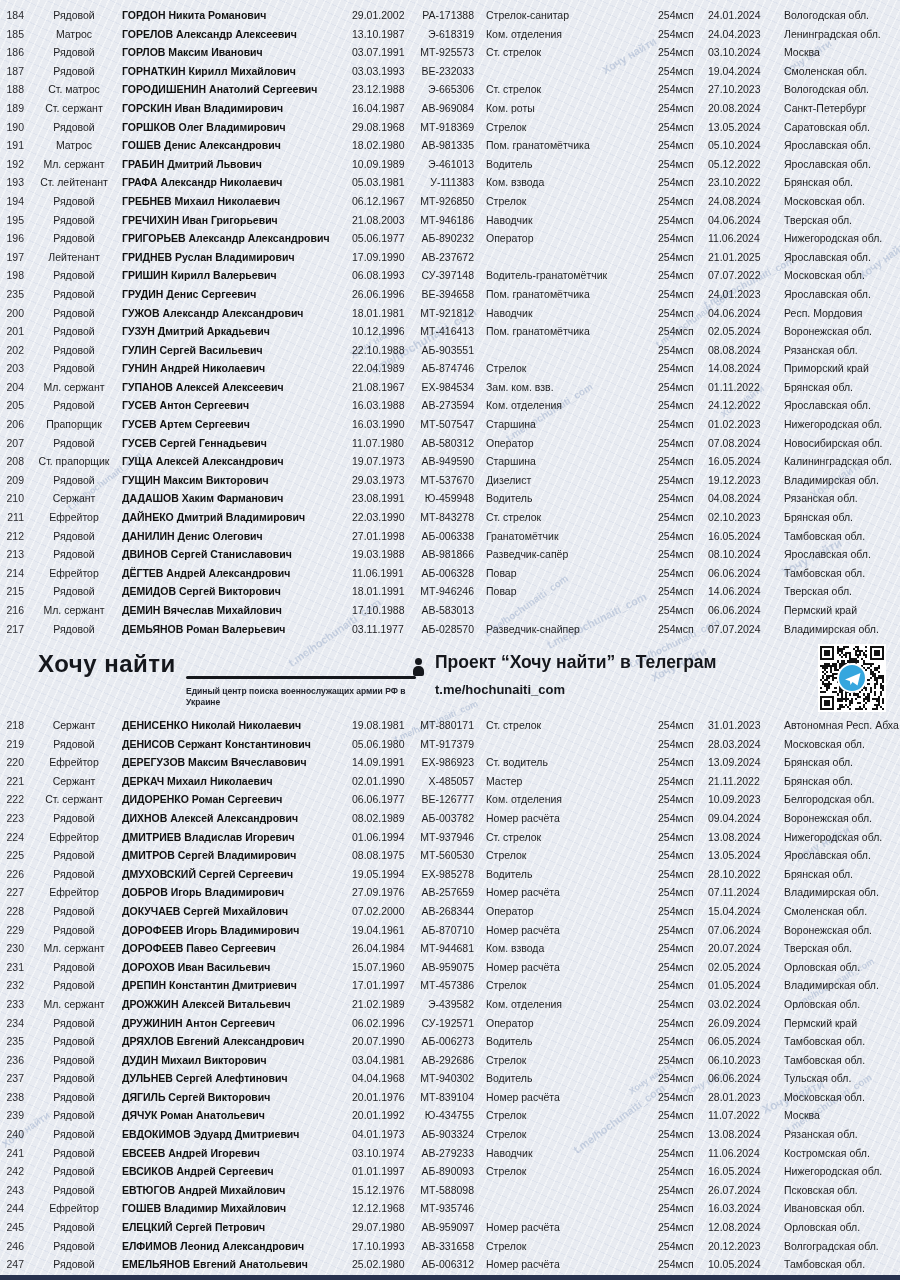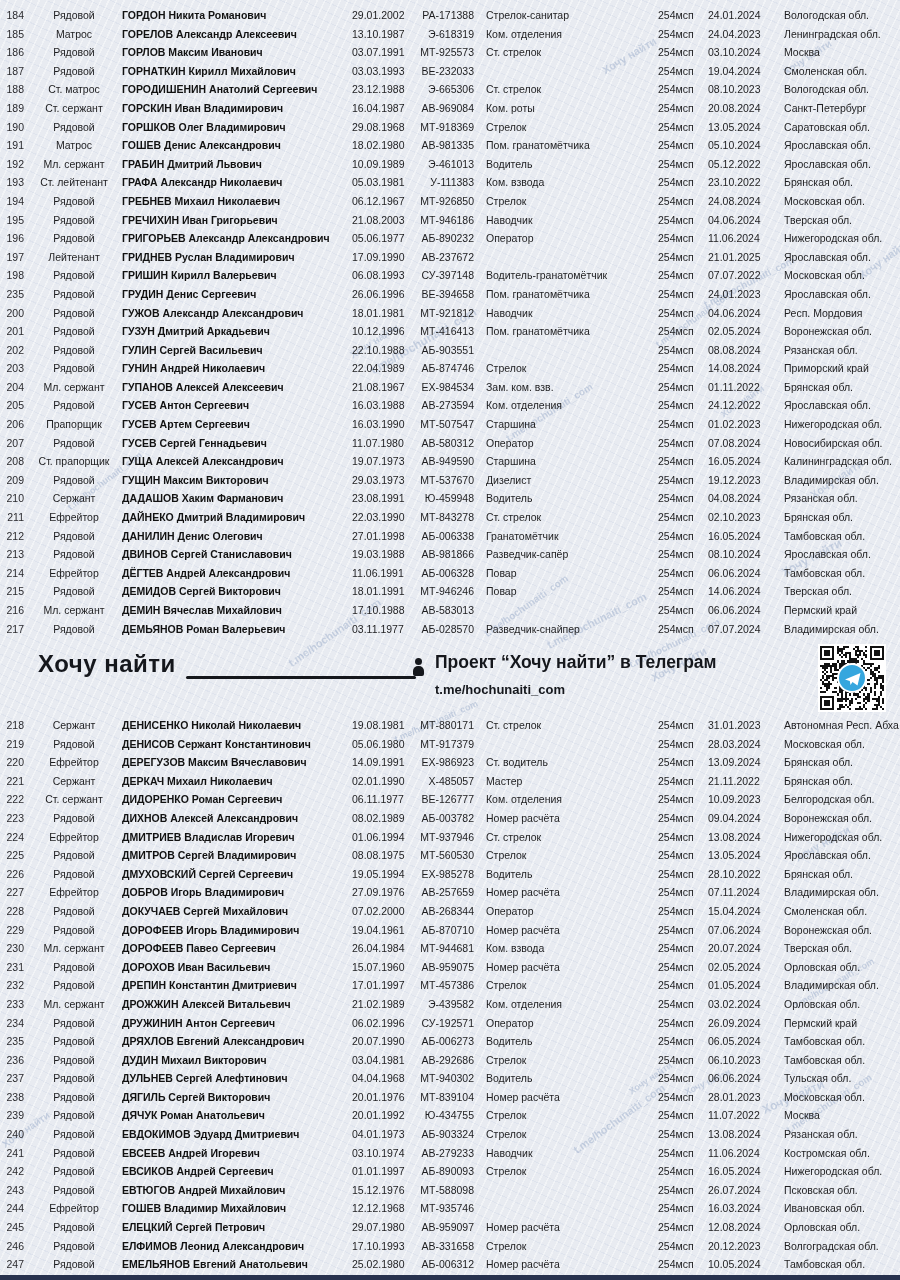--- a/index.html
+++ b/index.html
@@ -165,21 +165,21 @@
   </div>
 
   <div class="row">
     <div class="c num">188</div>
     <div class="c rank">Ст. матрос</div>
     <div class="c name">ГОРОДИШЕНИН Анатолий Сергеевич</div>
     <div class="c dob">23.12.1988</div>
     <div class="c id">Э-665306</div>
     <div class="c pos">Ст. стрелок</div>
     <div class="c unit">254мсп</div>
-    <div class="c date">08.10.2023</div>
+    <div class="c date">27.10.2023</div>
     <div class="c region">Вологодская обл.</div>
   </div>
 
   <div class="row">
     <div class="c num">189</div>
     <div class="c rank">Ст. сержант</div>
     <div class="c name">ГОРСКИН Иван Владимирович</div>
     <div class="c dob">16.04.1987</div>
     <div class="c id">АВ-969084</div>
     <div class="c pos">Ком. роты</div>
@@ -522,20 +522,21 @@
     <div class="c unit">254мсп</div>
     <div class="c date">07.07.2024</div>
     <div class="c region">Владимирская обл.</div>
   </div>
 </div>
 
   <div class="banner">
     <div class="brand">Хочу найти</div>
     <div class="brand-line"></div>
     <span class="person"></span>
+    <div class="brand-sub">Единый центр поиска военнослужащих армии РФ в Украине</div>
     <div class="tg-title">Проект “Хочу найти” в Телеграм</div>
     <div class="tg-link">t.me/hochunaiti_com</div>
     <div class="qr">
       <svg viewBox="0 0 33 33" shape-rendering="crispEdges" id="qr-svg">
           <rect x="0" y="0" width="33" height="33" fill="#ffffff"></rect>
           <rect x="1" y="1" width="7" height="7" fill="#111"></rect>
           <rect x="2" y="2" width="5" height="5" fill="#fff"></rect>
           <rect x="3" y="3" width="3" height="3" fill="#111"></rect>
           <rect x="25" y="1" width="7" height="7" fill="#111"></rect>
           <rect x="26" y="2" width="5" height="5" fill="#fff"></rect>
@@ -914,21 +915,21 @@
     <div class="c pos">Мастер</div>
     <div class="c unit">254мсп</div>
     <div class="c date">21.11.2022</div>
     <div class="c region">Брянская обл.</div>
   </div>
 
   <div class="row">
     <div class="c num">222</div>
     <div class="c rank">Ст. сержант</div>
     <div class="c name">ДИДОРЕНКО Роман Сергеевич</div>
-    <div class="c dob">06.11.1977</div>
+    <div class="c dob">06.06.1977</div>
     <div class="c id">ВЕ-126777</div>
     <div class="c pos">Ком. отделения</div>
     <div class="c unit">254мсп</div>
     <div class="c date">10.09.2023</div>
     <div class="c region">Белгородская обл.</div>
   </div>
 
   <div class="row">
     <div class="c num">223</div>
     <div class="c rank">Рядовой</div>

